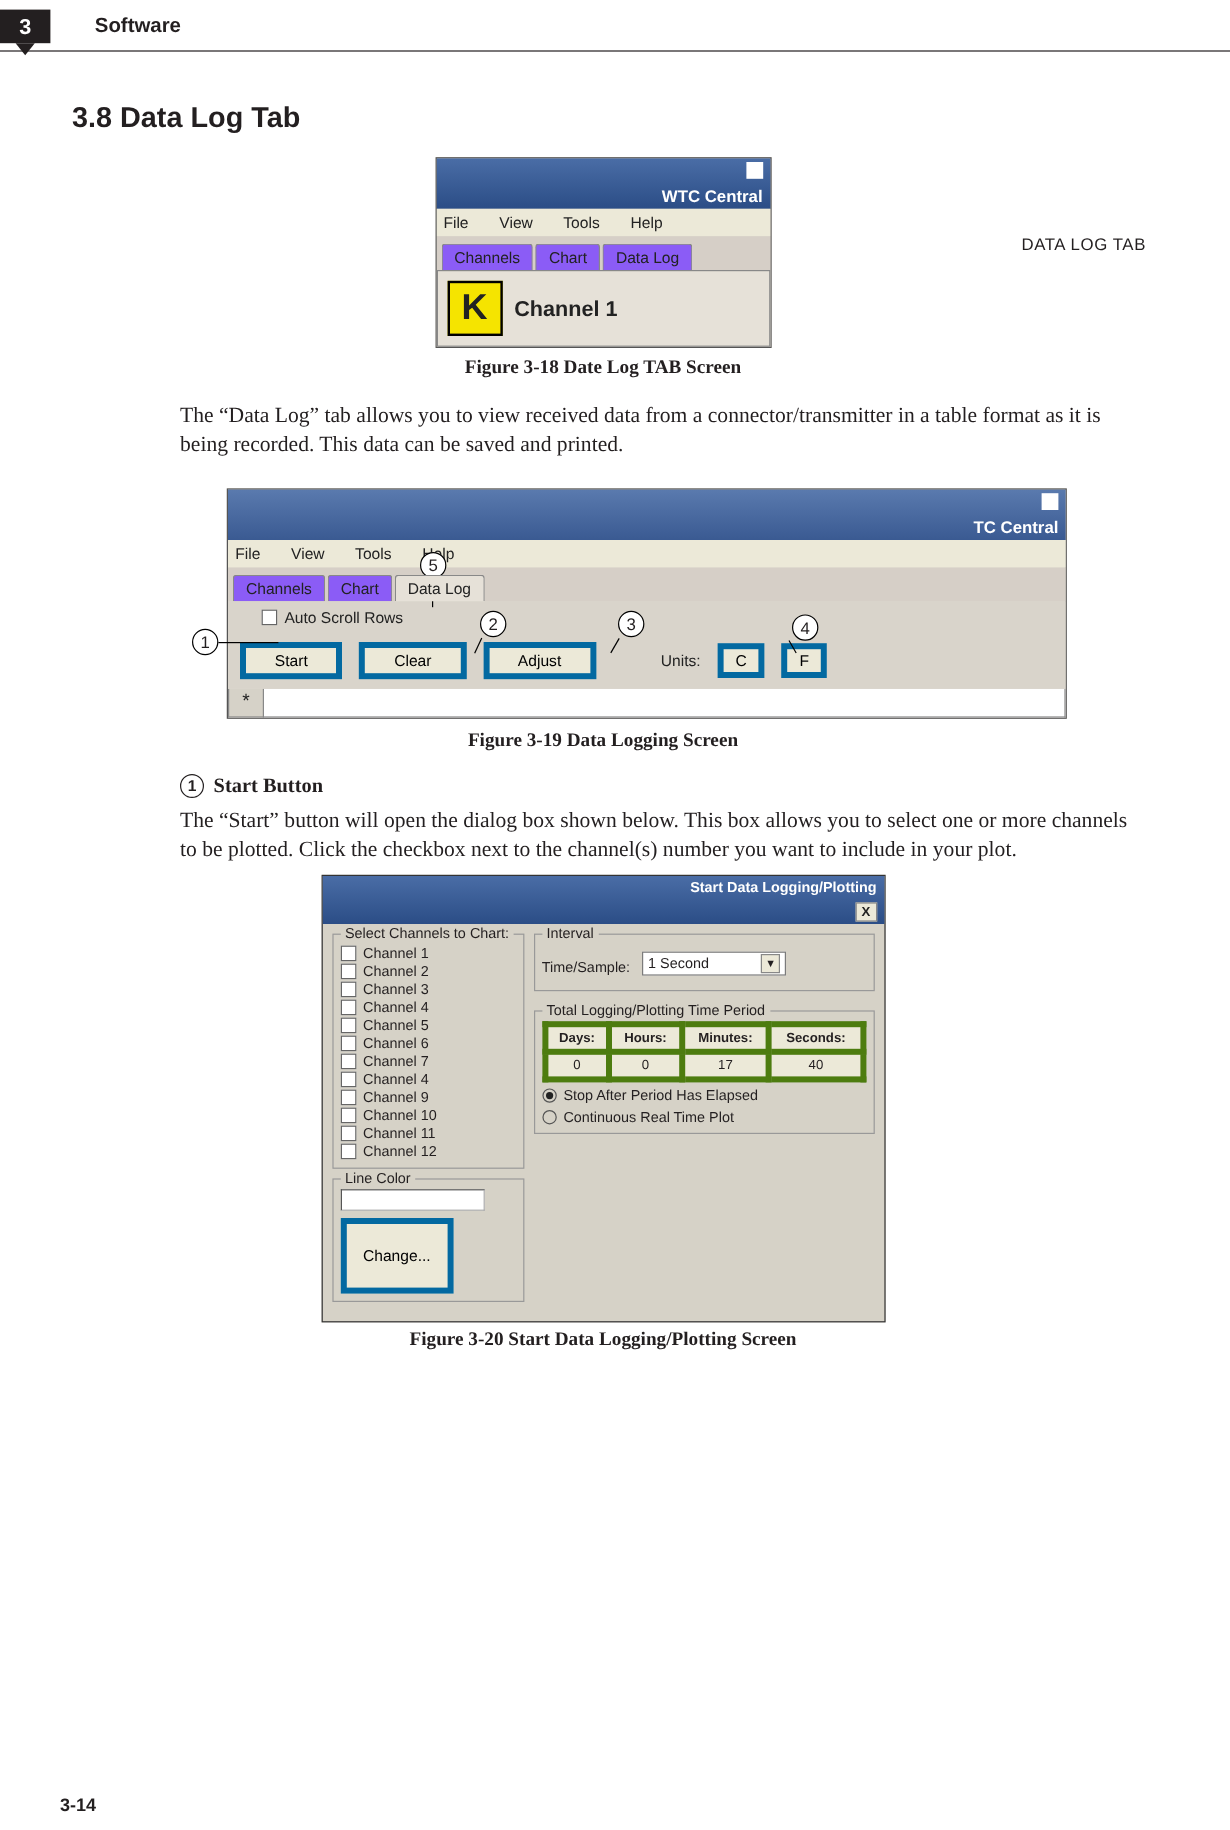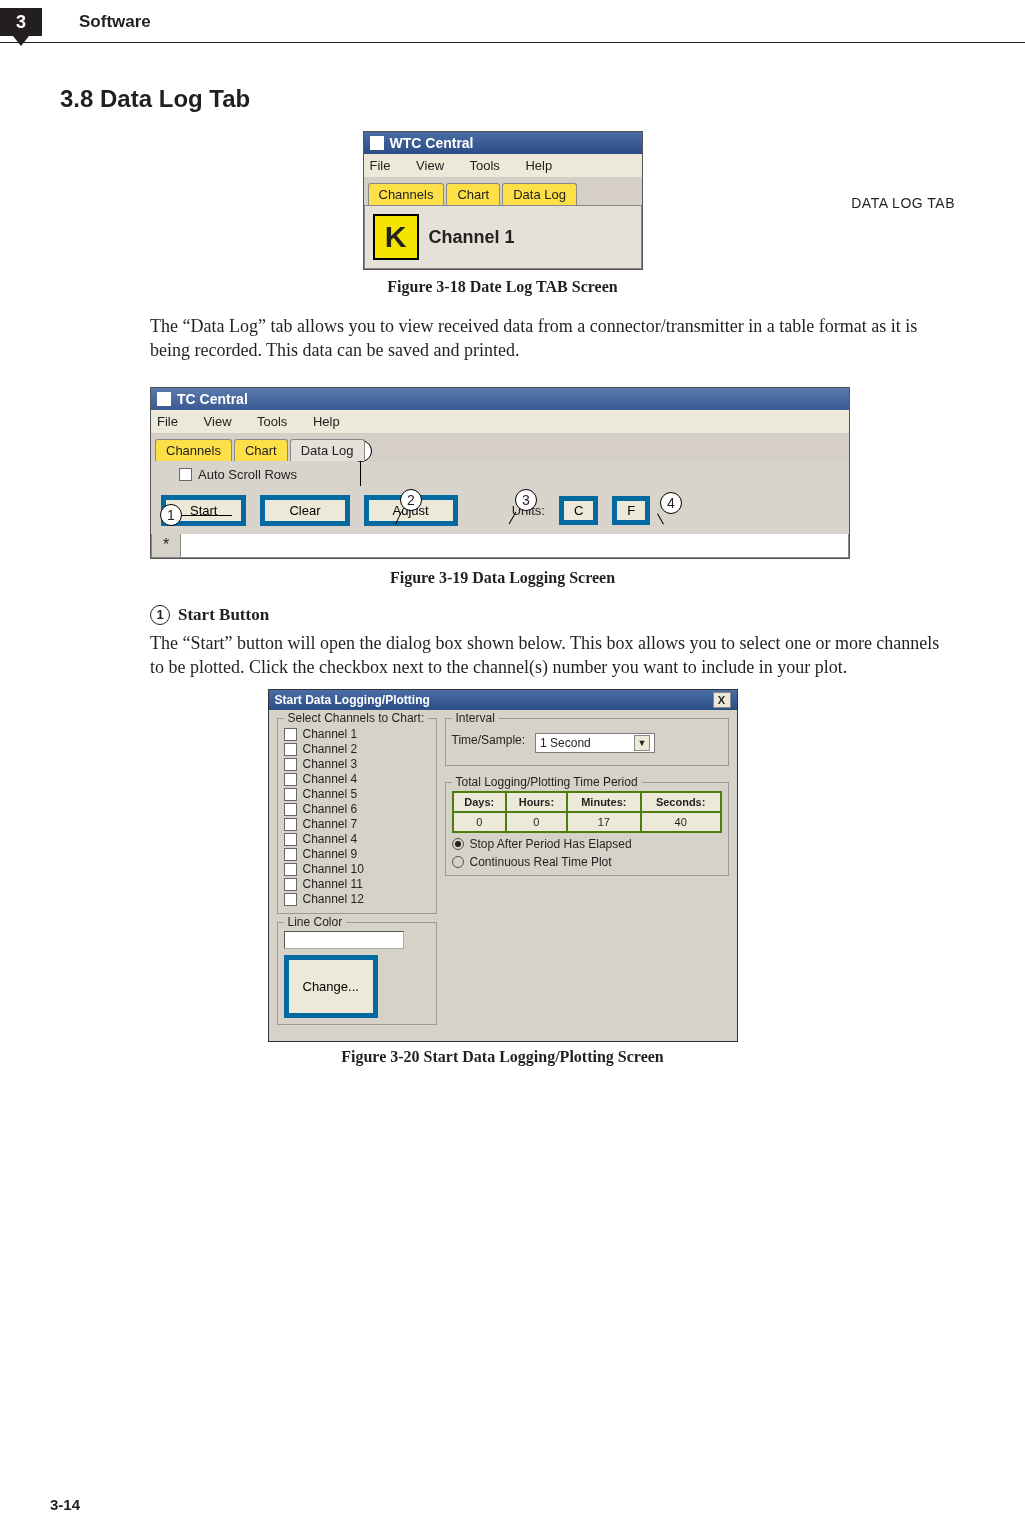--- a/index.html
+++ b/index.html
@@ -118,24 +118,25 @@
     text-align: left;
     font-family: Tahoma, Arial, sans-serif;
     font-size: 13px;
     color: #222;
   }
   .titlebar {
     background: linear-gradient(#4a6da6, #2b4d86);
     color: #fff;
     padding: 3px 6px;
     display: flex;
-    align-items: center;
+    align-items: flex-end;
     gap: 6px;
     font-weight: bold;
     font-size: 14px;
+    flex-direction: column;
   }
   .titlebar .ticon {
     width: 14px; height: 14px;
     background: #fff;
     display: inline-block;
   }
   .menubar {
     background: #ece9d8;
     padding: 4px 6px;
     font-size: 13px;
@@ -144,21 +145,21 @@
   .tabrow {
     background: #d6cfc7;
     padding: 6px 4px 0 4px;
     display: flex;
     gap: 0;
   }
   .tabrow .tab {
     border: 1px solid #888;
     border-bottom: none;
     padding: 3px 10px;
-    background: #fde047;
+    background: #8b5cf6;
     font-size: 13px;
     border-top-left-radius: 3px;
     border-top-right-radius: 3px;
     margin-right: 2px;
     position: relative;
   }
   .tabrow .tab.active { background: #e6e1d8; z-index: 2; }
   .tab-body {
     background: #e6e1d8;
     border: 1px solid #888;
@@ -183,20 +184,21 @@
   }
   
   .fig319-wrap { margin: 0 0 10px 90px; position: relative; }
   .fig319 {
     width: 700px;
     border: 1px solid #555;
     background: #d9d4cb;
     font-family: Tahoma, Arial, sans-serif;
     font-size: 13px;
     color: #222;
+    margin-left: 39px;
   }
   .fig319 .titlebar { background: linear-gradient(#5a7aae, #3a5a92); }
   .toolbar-row {
     padding: 34px 10px 8px 10px;
     background: #d9d4cb;
     display: flex;
     align-items: center;
     gap: 14px;
     position: relative;
   }
@@ -316,21 +318,21 @@
   }
   .drop-arrow {
     width: 16px; height: 16px;
     background: #ece9d8;
     border: 1px solid #888;
     display: flex; align-items: center; justify-content: center;
     font-size: 9px;
   }
   .period-table { width: 100%; border-collapse: collapse; }
   .period-table th, .period-table td {
-    border: 2px solid #4d7c0f;
+    border: 5px solid #4d7c0f;
     background: #ece9d8;
     font-size: 11px;
     padding: 3px 4px;
     text-align: center;
     font-weight: bold;
   }
   .period-table td { font-weight: normal; }
   .radio-row { display: flex; align-items: center; gap: 6px; font-size: 12px; margin-top: 4px; }
   .radio-circle {
     width: 12px; height: 12px; border: 1px solid #555; border-radius: 50%;
@@ -513,21 +515,21 @@
           </div>
           <div class="grpbox">
             <div class="grpbox-title">Line Color</div>
             <div class="colorbox"></div>
             <button class="btn" style="padding:19px 14px">Change...</button>
           </div>
         </div>
         <div class="fig320-right">
           <div class="grpbox">
             <div class="grpbox-title">Interval</div>
-            <div style="display:flex; align-items:flex-start; gap:10px; padding:6px 0;">
+            <div style="display:flex; align-items:flex-end; gap:10px; padding:6px 0;">
               <span>Time/Sample:</span>
               <span class="dropdown">
                 <span>1 Second</span>
                 <span class="drop-arrow">▼</span>
               </span>
             </div>
           </div>
           <div class="grpbox">
             <div class="grpbox-title">Total Logging/Plotting Time Period</div>
             <table class="period-table">

